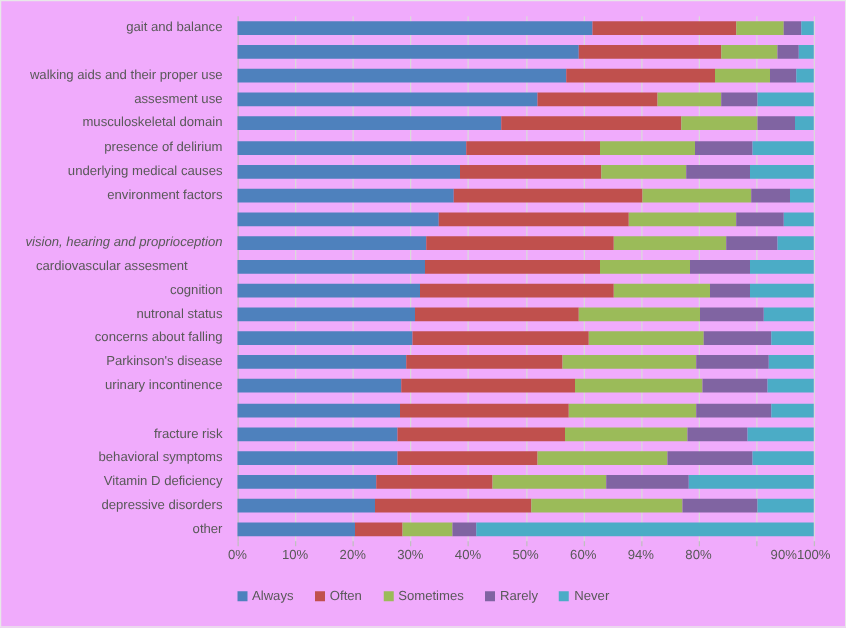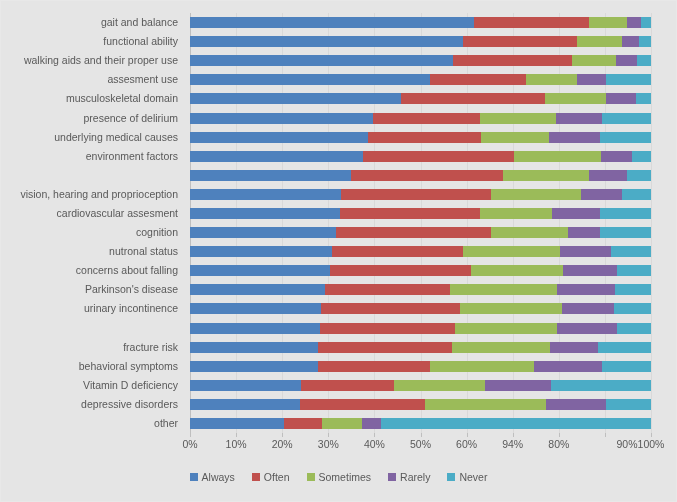--- a/index.html
+++ b/index.html
@@ -7,21 +7,21 @@
     width:677px;height:502px;
     background:#ffffff;
     font-family:"Liberation Sans",sans-serif;
     overflow:hidden;
   }
   #chart-root{
     position:relative;
     width:677px;height:502px;
     box-sizing:border-box;
     border:1px solid #e8e8e8;
-    background:#e5e5e5;
+    background:#f0abfc;
   }
 
   
   #plot{
     position:absolute;
     left:189px; top:12px;
     width:461px; height:420px;
   }
   #gridlines{position:absolute;inset:0;}
   .gridline{
@@ -101,29 +101,28 @@
   }
   .legend-swatch{width:8px;height:8px;display:inline-block;}
 </style>
 </head>
 <body>
 
 <div id="chart-root">
 
   <div id="y-labels">
       <div class="y-label" style="top: 4.04545px;">gait and balance</div>
-      <div class="y-label" style="top: 23.1364px;">functional ability</div>
       <div class="y-label" style="top: 42.2273px;">walking aids and their proper use</div>
       <div class="y-label" style="top: 61.3182px;">assesment use</div>
       <div class="y-label" style="top: 80.4091px;">musculoskeletal domain</div>
       <div class="y-label" style="top: 99.5px;">presence of delirium</div>
       <div class="y-label" style="top: 118.591px;">underlying medical causes</div>
       <div class="y-label" style="top: 137.682px;">environment factors</div>
-      <div class="y-label" style="top: 175.864px;">vision, hearing and proprioception</div>
-      <div class="y-label" style="top: 194.955px;">cardiovascular assesment</div>
+      <div class="y-label" style="top: 175.864px; font-style: italic;">vision, hearing and proprioception</div>
+      <div class="y-label" style="top: 194.955px; text-align: center;">cardiovascular assesment</div>
       <div class="y-label" style="top: 214.045px;">cognition</div>
       <div class="y-label" style="top: 233.136px;">nutronal status</div>
       <div class="y-label" style="top: 252.227px;">concerns about falling</div>
       <div class="y-label" style="top: 271.318px;">Parkinson's disease</div>
       <div class="y-label" style="top: 290.409px;">urinary incontinence</div>
       <div class="y-label" style="top: 328.591px;">fracture risk</div>
       <div class="y-label" style="top: 347.682px;">behavioral symptoms</div>
       <div class="y-label" style="top: 366.773px;">Vitamin D deficiency</div>
       <div class="y-label" style="top: 385.864px;">depressive disorders</div>
       <div class="y-label" style="top: 404.955px;">other</div>

